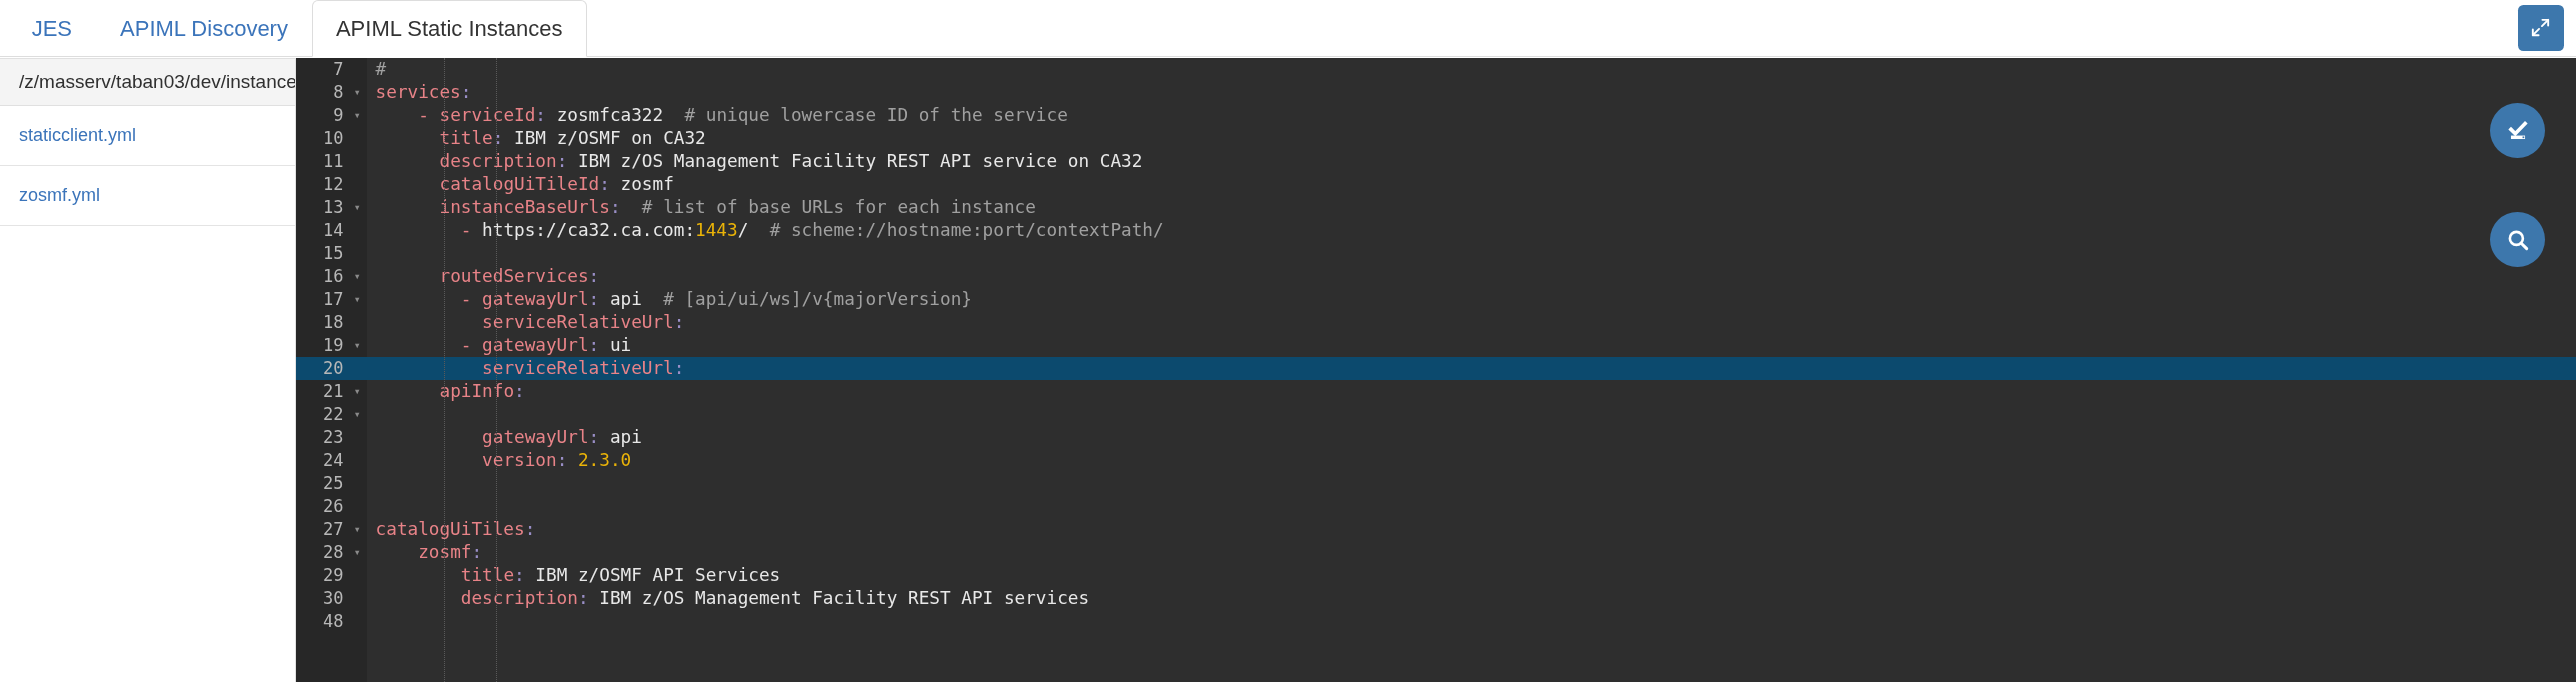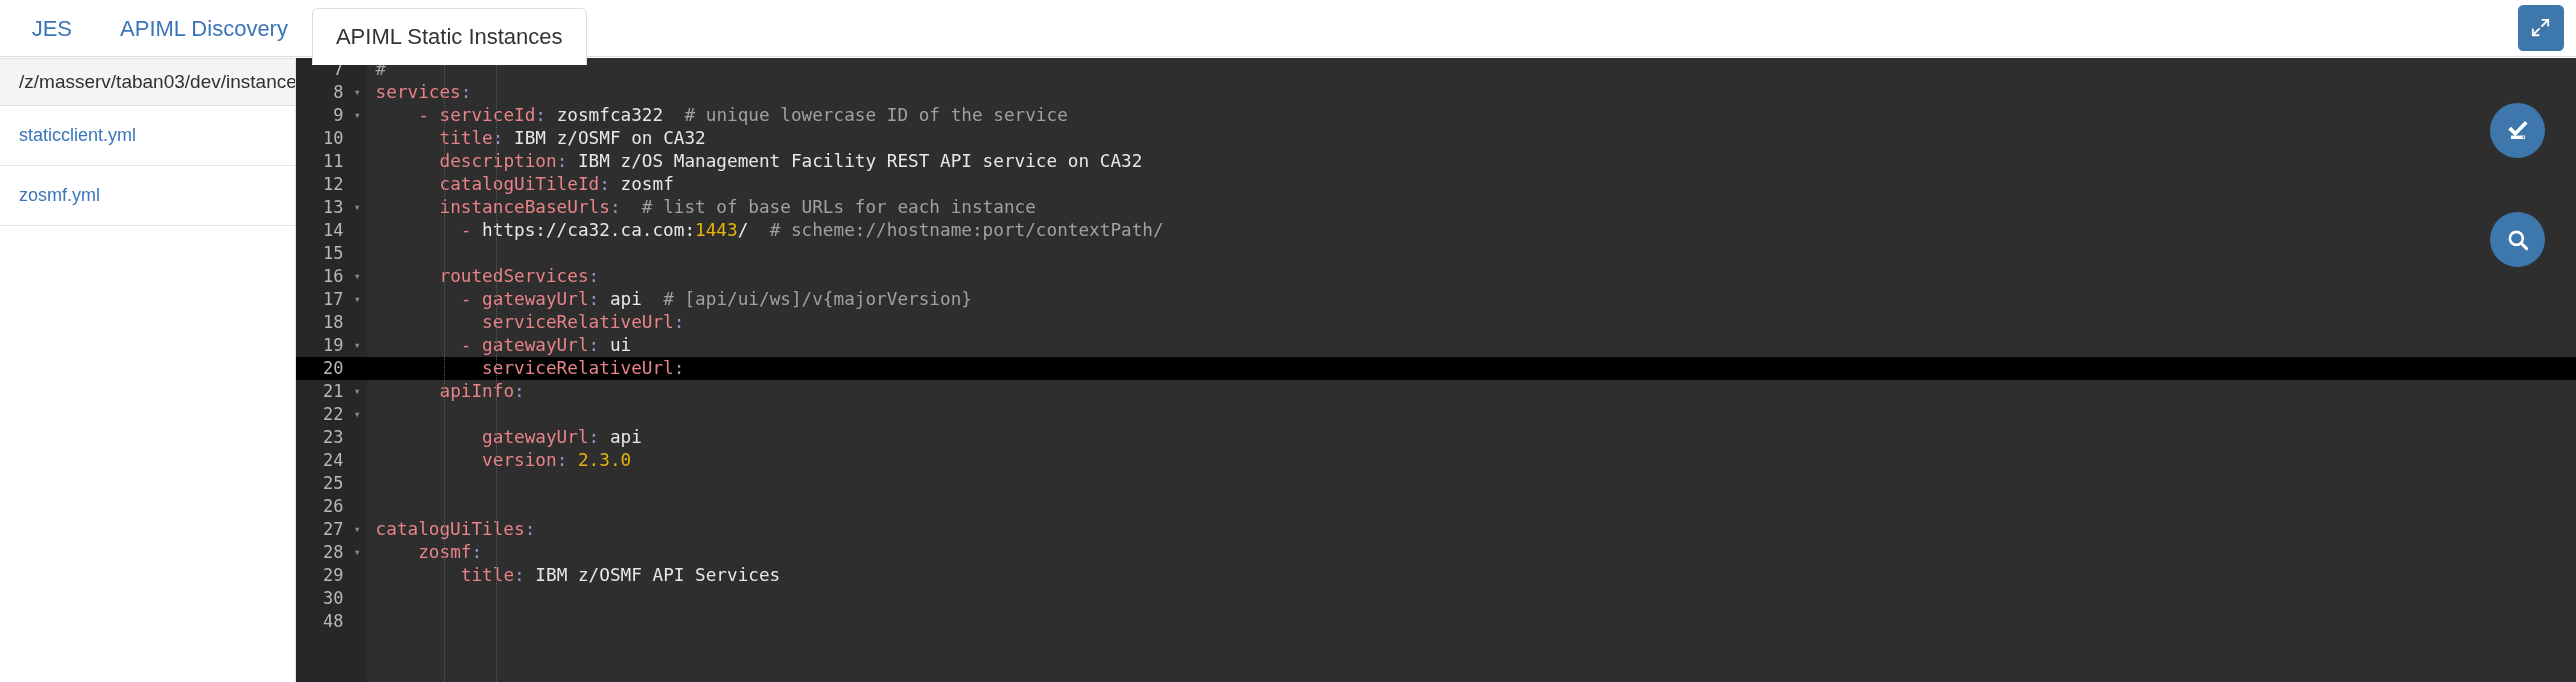--- a/index.html
+++ b/index.html
@@ -9,21 +9,21 @@
     font-family: "Liberation Sans", sans-serif;
     overflow: hidden;
   }
   .app { position: relative; width: 2576px; height: 682px; background: #ffffff; }
 
   
   .tabbar {
     position: absolute; left: 0; top: 0; width: 2576px; height: 57px;
     background: #ffffff;
     border-bottom: 1.5px solid #dddddd;
-    display: flex; align-items: center;
+    display: flex; align-items: flex-start;
     padding-left: 7.7px;
   }
   .tab {
     height: 57px;
     display: flex; align-items: center; justify-content: center;
     padding: 0 23px;
     font-size: 22px;
     color: #3b74ba;
     cursor: pointer;
     background: transparent;
@@ -35,21 +35,20 @@
   .tab.active {
     color: #333333;
     background: #ffffff;
     border: 1.5px solid #dddddd;
     border-bottom: 1.5px solid #ffffff;
     border-top-left-radius: 6.1px;
     border-top-right-radius: 6.1px;
     margin-bottom: -1.5px;
     position: relative;
     z-index: 3;
-    margin-top: 16px;
   }
 
   
   .expand-btn {
     position: absolute; right: 12.3px; top: 4.6px;
     width: 46px; height: 46px;
     background: #3d77ac;
     border-radius: 5.4px;
     display: flex; align-items: center; justify-content: center;
     cursor: pointer; z-index: 20;
@@ -99,21 +98,21 @@
   .code-area { position: relative; width: 100%; height: 100%; }
   .line {
     position: relative;
     height: 23px;
     display: flex;
     align-items: center;
     white-space: pre;
     font-size: 17.7px;
     line-height: 23px;
   }
-  .line.active { background: #000000; }
+  .line.active { background: #0c4a6e; }
   .gutter {
     width: 52px; min-width: 52px;
     text-align: right;
     padding-right: 4.6px;
     color: #b8b8b8;
     font-size: 17px;
     background: transparent;
     user-select: none;
   }
   .fold {
@@ -225,21 +224,21 @@
           <div class="line active"><div class="gutter">20</div><div class="fold"></div><div class="codetext"><span class="v">          </span><span class="k">serviceRelativeUrl</span><span class="col">:</span></div></div>
           <div class="line"><div class="gutter">21</div><div class="fold">▾</div><div class="codetext"><span class="v">      </span><span class="k">apiInfo</span><span class="col">:</span></div></div>
           <div class="line"><div class="gutter">22</div><div class="fold">▾</div></div>
           <div class="line"><div class="gutter">23</div><div class="fold"></div><div class="codetext"><span class="v">          </span><span class="k">gatewayUrl</span><span class="col">: </span><span class="v">api</span></div></div>
           <div class="line"><div class="gutter">24</div><div class="fold"></div><div class="codetext"><span class="v">          </span><span class="k">version</span><span class="col">: </span><span class="n">2.3.0</span></div></div>
           <div class="line"><div class="gutter">25</div><div class="fold"></div></div>
           <div class="line"><div class="gutter">26</div><div class="fold"></div><div class="codetext"></div></div>
           <div class="line"><div class="gutter">27</div><div class="fold">▾</div><div class="codetext"><span class="k">catalogUiTiles</span><span class="col">:</span></div></div>
           <div class="line"><div class="gutter">28</div><div class="fold">▾</div><div class="codetext"><span class="v">    </span><span class="k">zosmf</span><span class="col">:</span></div></div>
           <div class="line"><div class="gutter">29</div><div class="fold"></div><div class="codetext"><span class="v">        </span><span class="k">title</span><span class="col">: </span><span class="v">IBM z/OSMF API Services</span></div></div>
-          <div class="line"><div class="gutter">30</div><div class="fold"></div></div>
+          <div class="line"><div class="gutter">30</div><div class="fold"></div><div class="codetext"><span class="v">        </span><span class="k">description</span><span class="col">: </span><span class="v">IBM z/OS Management Facility REST API services</span></div></div>
           <div class="line"><div class="gutter">48</div><div class="fold"></div><div class="codetext"></div></div>
         </div>
     </div>
   </div>
 
   <div class="fab fab-save">
     <svg width="26" height="26" viewBox="0 0 24 24">
       <path d="M5.5 10.5 L9.5 14.5 L18.5 5.2" stroke="#ffffff" stroke-width="3.4" fill="none" stroke-linecap="square"></path>
       <rect x="5.5" y="16.2" width="13" height="3.2" fill="#ffffff"></rect>
       <rect x="16.2" y="17.0" width="1.6" height="1.6" fill="#3d77ac"></rect>

